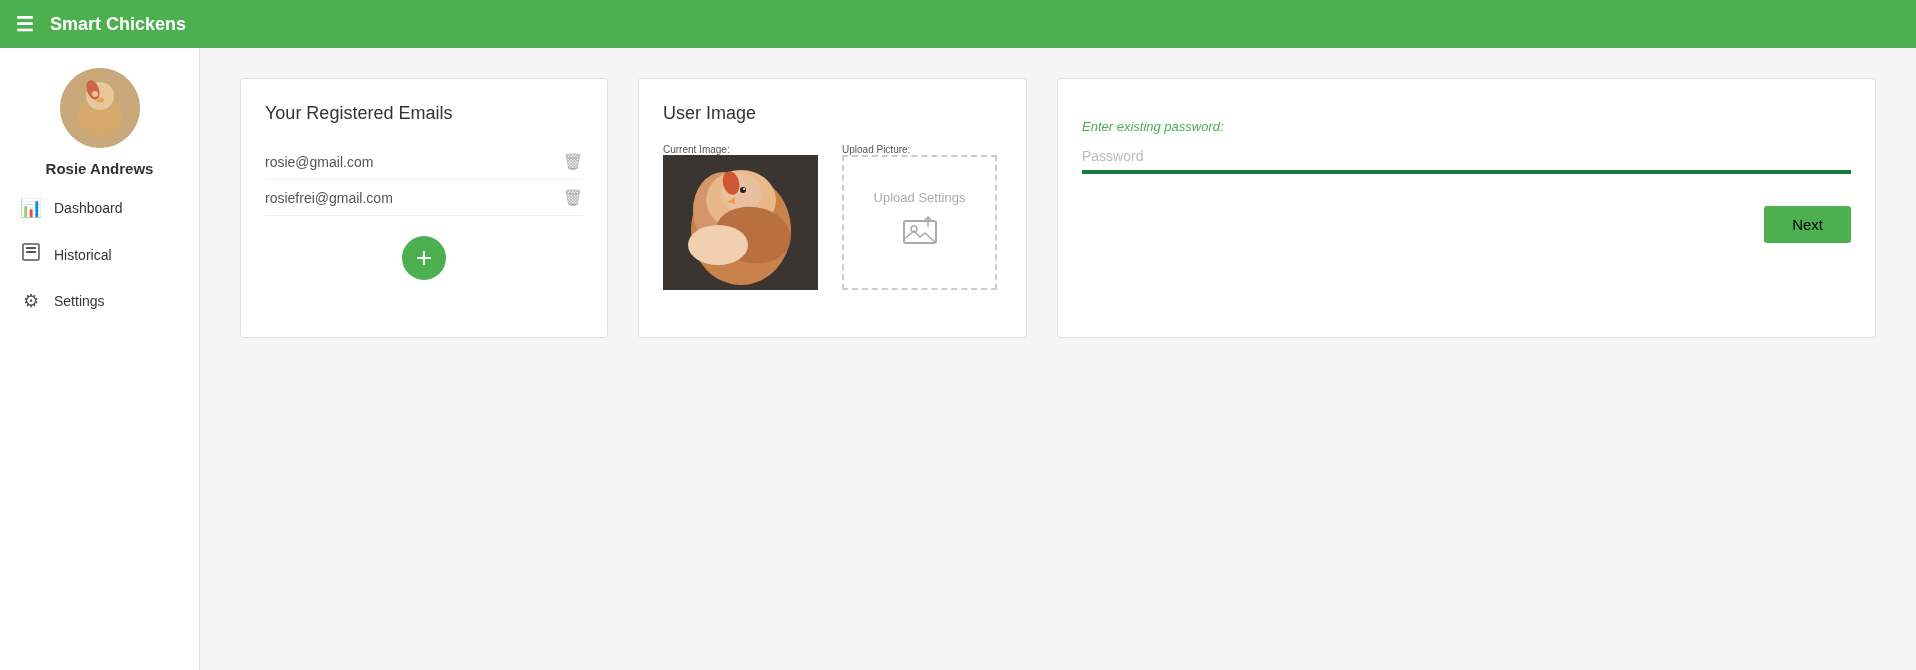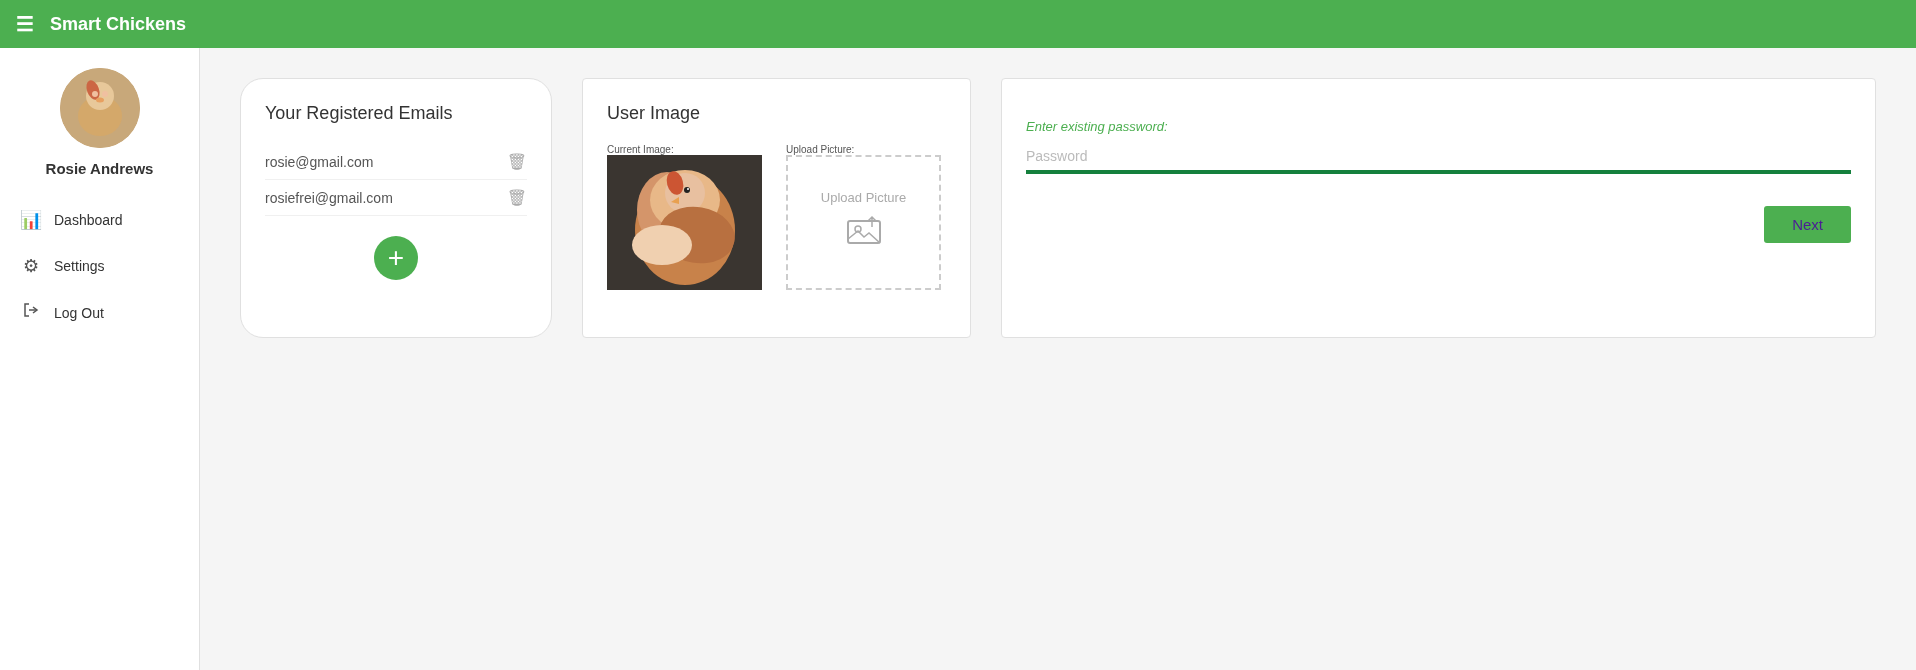--- a/index.html
+++ b/index.html
@@ -47,21 +47,21 @@
       margin-bottom: 12px;
     }
     .avatar svg {
       width: 100%;
       height: 100%;
     }
     .user-name {
       font-size: 15px;
       font-weight: bold;
       color: #333;
-      margin-bottom: 20px;
+      margin-bottom: 8px;
     }
     .nav-items {
       width: 100%;
     }
     .nav-item {
       display: flex;
       align-items: center;
       padding: 12px 20px;
       cursor: pointer;
       color: #333;
@@ -94,22 +94,21 @@
     }
     .card-title {
       font-size: 18px;
       font-weight: normal;
       color: #333;
       margin-bottom: 20px;
     }
 
     
     .email-card {
-      width: 312px;
-      border-radius: 23px;
+      width: 368px;
     }
     .email-item {
       display: flex;
       align-items: center;
       justify-content: space-between;
       padding: 8px 0;
       border-bottom: 1px solid #f0f0f0;
       font-size: 14px;
       color: #555;
       gap: 6px;
@@ -200,21 +199,21 @@
       border-bottom: 4px solid #15803d;
       padding: 6px 0;
       font-size: 14px;
       color: #555;
       outline: none;
       background: transparent;
     }
     .field-input::placeholder { color: #bbb; }
     .next-btn {
       background: #4caf50;
-      color: #4c1d95;
+      color: #000000;
       border: none;
       padding: 10px 28px;
       font-size: 15px;
       border-radius: 3px;
       cursor: pointer;
       float: right;
       margin-top: 32px;
     }
   </style>
 </head>
@@ -241,32 +240,32 @@
         <ellipse cx="40" cy="32" rx="4" ry="2.5" fill="#e8a060"></ellipse>
       </svg>
     </div>
     <div class="user-name">Rosie Andrews</div>
     <nav class="nav-items">
       <div class="nav-item">
         <span class="nav-icon">	📊</span>
         <span>Dashboard</span>
       </div>
       <div class="nav-item">
+        <span class="nav-icon">
+          <svg width="18" height="18" viewBox="0 0 18 18">
+              <rect x="1" y="1" width="16" height="16" rx="1" fill="none" stroke="#555" stroke-width="1.5"></rect>
+              <rect x="4" y="4" width="10" height="2" rx="0.5" fill="#555"></rect>
+              <rect x="4" y="8" width="10" height="2" rx="0.5" fill="#555"></rect>
+            </svg>
+        </span>
+        <span>Historical</span>
+      </div>
+      <div class="nav-item">
         <span class="nav-icon">⚙</span>
         <span>Settings</span>
-      </div>
-      <div class="nav-item">
-        <span class="nav-icon">
-          <svg width="18" height="18" viewBox="0 0 18 18">
-              <path d="M7 3H3v12h4" fill="none" stroke="#555" stroke-width="1.5"></path>
-              <path d="M11 6l4 3-4 3" fill="none" stroke="#555" stroke-width="1.5"></path>
-              <line x1="15" y1="9" x2="7" y2="9" stroke="#555" stroke-width="1.5"></line>
-            </svg>
-        </span>
-        <span>Log Out</span>
       </div>
     </nav>
   </aside>
 
   <main class="main">
 
     <div class="card email-card">
       <div class="card-title">Your Registered Emails</div>
       <div class="email-item">
         <span>rosie@gmail.com</span>
@@ -303,21 +302,21 @@
               <circle cx="81" cy="34" r="1" fill="#fff"></circle>
 
               <ellipse cx="90" cy="80" rx="38" ry="28" fill="#b87040" transform="rotate(10 90 80)"></ellipse>
               <ellipse cx="55" cy="90" rx="30" ry="20" fill="#f0d0b0"></ellipse>
             </svg>
           </div>
         </div>
         <div class="image-section">
           <label>Upload Picture:</label>
           <div class="upload-box">
-            <span>Upload Picture</span>
+            <span>Upload Settings</span>
             <span class="upload-icon">
               <svg width="36" height="36" viewBox="0 0 36 36">
                 <rect x="2" y="8" width="32" height="22" rx="2" fill="none" stroke="#aaa" stroke-width="2"></rect>
                 <circle cx="12" cy="16" r="3" fill="none" stroke="#aaa" stroke-width="1.5"></circle>
                 <path d="M2 26 l10-8 6 6 5-4 11 10" fill="none" stroke="#aaa" stroke-width="1.5"></path>
                 <path d="M26 4 v10 M22 8 l4-4 4 4" fill="none" stroke="#aaa" stroke-width="1.5"></path>
               </svg>
             </span>
           </div>
         </div>

